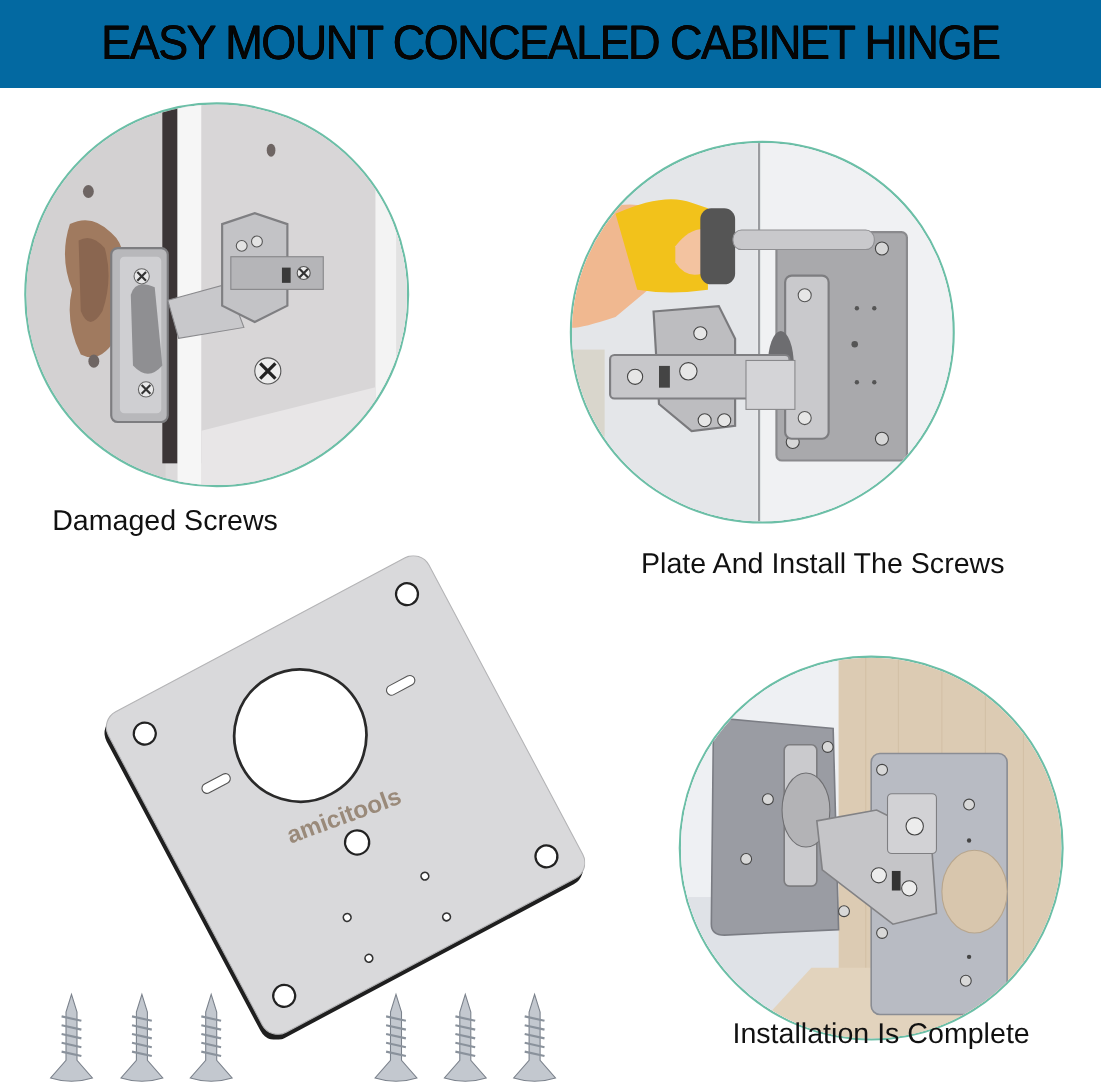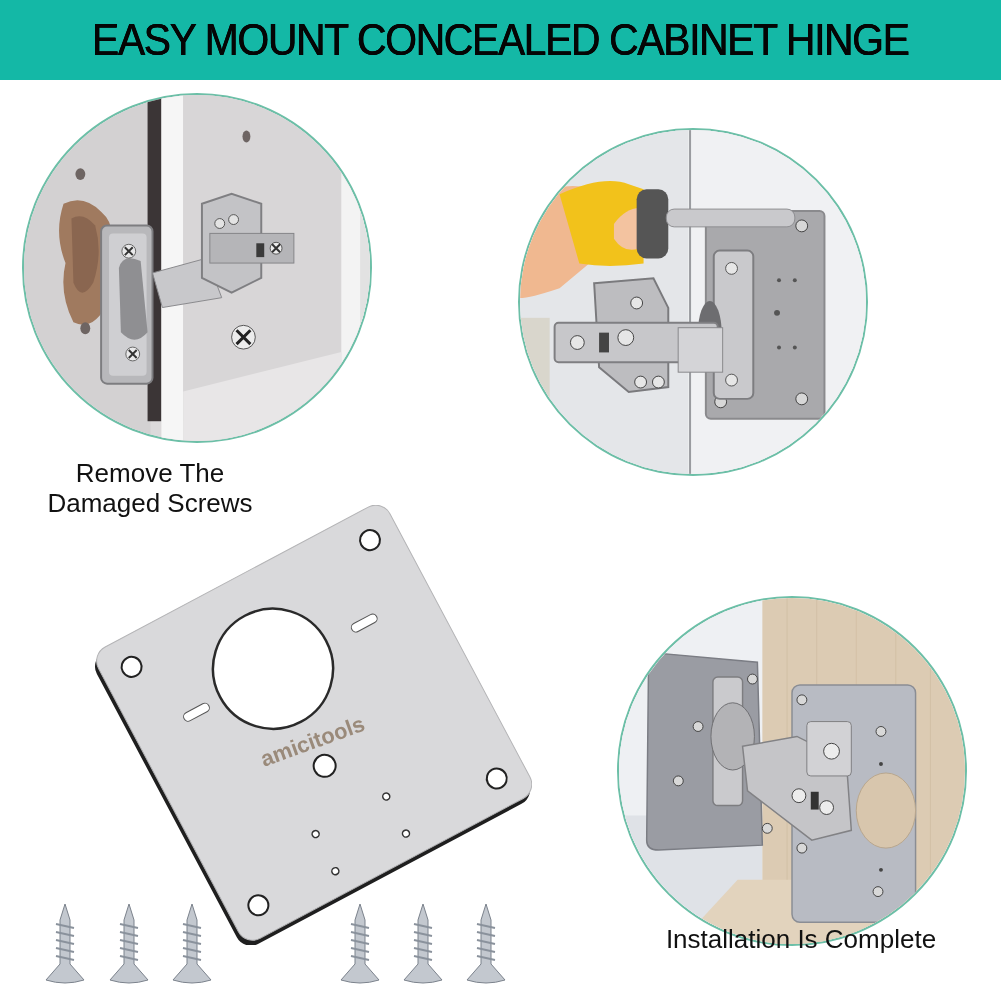--- a/index.html
+++ b/index.html
@@ -1,21 +1,21 @@
 <!DOCTYPE html>
 <html><head>
 <meta charset="utf-8">
 <style>
   * { box-sizing: border-box; margin: 0; padding: 0; }
   html, body { width: 1001px; height: 989px; background: #ffffff; overflow: hidden; }
   body { position: relative; font-family: "Liberation Sans", sans-serif; color: #111; }
 
   .banner {
     position: absolute; left: 0; top: 0; width: 1001px; height: 80px;
-    background: #14b8a6;
+    background: #0369a1;
     display: flex; align-items: center; justify-content: center;
   }
   .banner-title {
     font-family: "Liberation Sans", sans-serif;
     font-size: 44px; font-weight: 400; letter-spacing: -1.5px;
     color: #050505; transform: scaleX(0.93); white-space: nowrap;
     text-shadow: 0 0 0.6px #000, 0.6px 0 0 #000;
   }
 
   .scene {
@@ -82,21 +82,20 @@
     <circle cx="198" cy="130" r="5" fill="#e3e3e3" stroke="#555"></circle>
     <circle cx="212" cy="126" r="5" fill="#e3e3e3" stroke="#555"></circle>
     <circle cx="255" cy="155" r="6" fill="#ececec" stroke="#555"></circle>
       <path d="M251,151 l8,8 M259,151 l-8,8" stroke="#333" stroke-width="2"></path>
     <circle cx="222" cy="245" r="12" fill="#ececec" stroke="#555"></circle>
       <path d="M215,238 l14,14 M229,238 l-14,14" stroke="#222" stroke-width="3"></path>
   </svg>
 </div>
 
 <div class="caption" style="left:30px; top:458px; width:240px;">
-  <span>Remove The</span>
   <span>Damaged Screws</span>
 </div>
 
 <div class="scene" style="left:518px; top:128px; width:350px; height:348px;">
   <svg viewBox="0 0 350 348" xmlns="http://www.w3.org/2000/svg">
     <rect width="350" height="348" fill="#eceef0"></rect>
     <rect x="0" y="0" width="170" height="348" fill="#e4e6e9"></rect>
     <line x1="172" y1="0" x2="172" y2="348" stroke="#9a9ca0" stroke-width="2"></line>
     <rect x="174" y="0" width="176" height="348" fill="#f0f1f3"></rect>
 
@@ -129,20 +128,21 @@
 
     <path d="M0,70 Q40,50 80,60 Q110,70 112,100 Q100,130 70,135 L40,160 Q10,170 0,170 Z" fill="#f0b890"></path>
     <path d="M40,65 Q85,45 110,55 L125,60 L125,135 Q90,140 60,135 Z" fill="#f2c21b"></path>
     <path d="M95,95 Q110,75 128,80 Q135,100 120,120 Q105,125 95,110 Z" fill="#f3c3a0"></path>
     <rect x="118" y="60" width="32" height="70" rx="10" fill="#555"></rect>
     <rect x="148" y="80" width="130" height="18" rx="8" fill="#c9c9cc" stroke="#8f8f92"></rect>
   </svg>
 </div>
 
 <div class="caption" style="left:548px; top:494px; width:400px; line-height:36px;">
+  <span>Plate And Install The Screws</span>
 </div>
 
 <div class="scene" style="left:617px; top:596px; width:350px; height:350px;">
   <svg viewBox="0 0 350 350" xmlns="http://www.w3.org/2000/svg">
     <rect width="350" height="350" fill="#f1f2f4"></rect>
 
     <rect x="0" y="0" width="145" height="350" fill="#eef0f3"></rect>
     <rect x="0" y="220" width="145" height="130" fill="#dfe2e7"></rect>
 
     <rect x="145" y="0" width="205" height="350" fill="#dccbb3"></rect>

